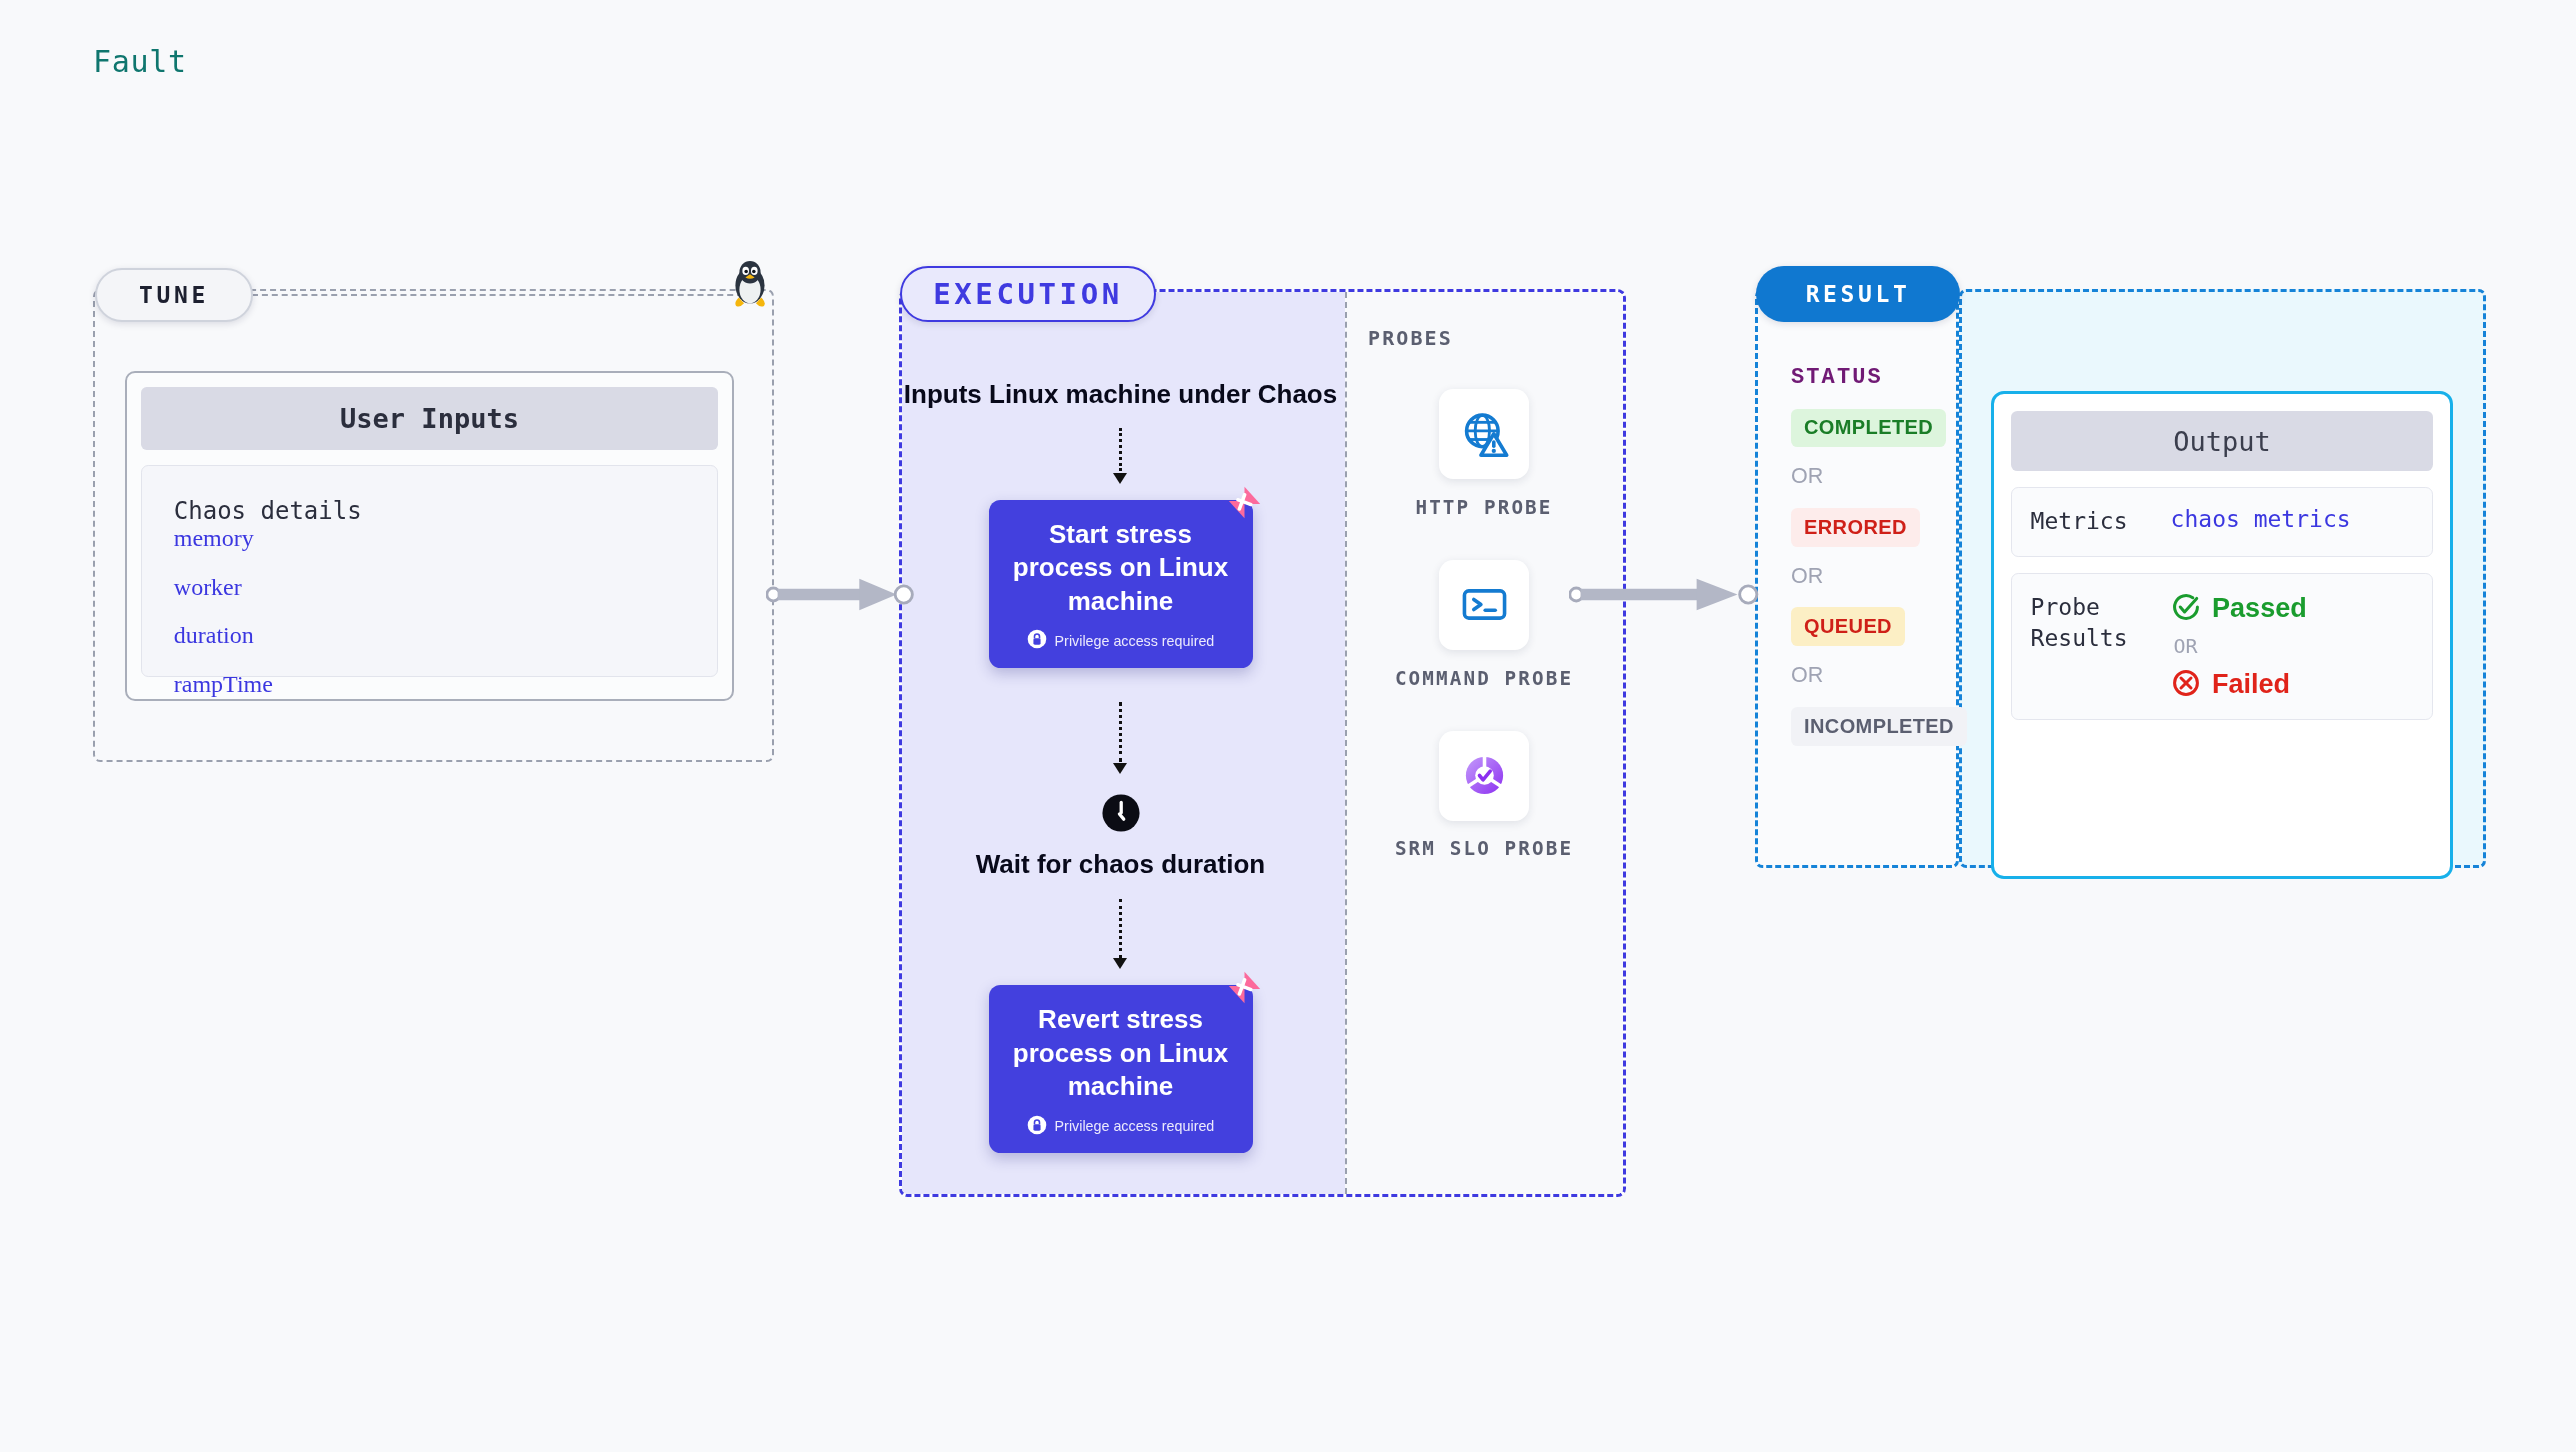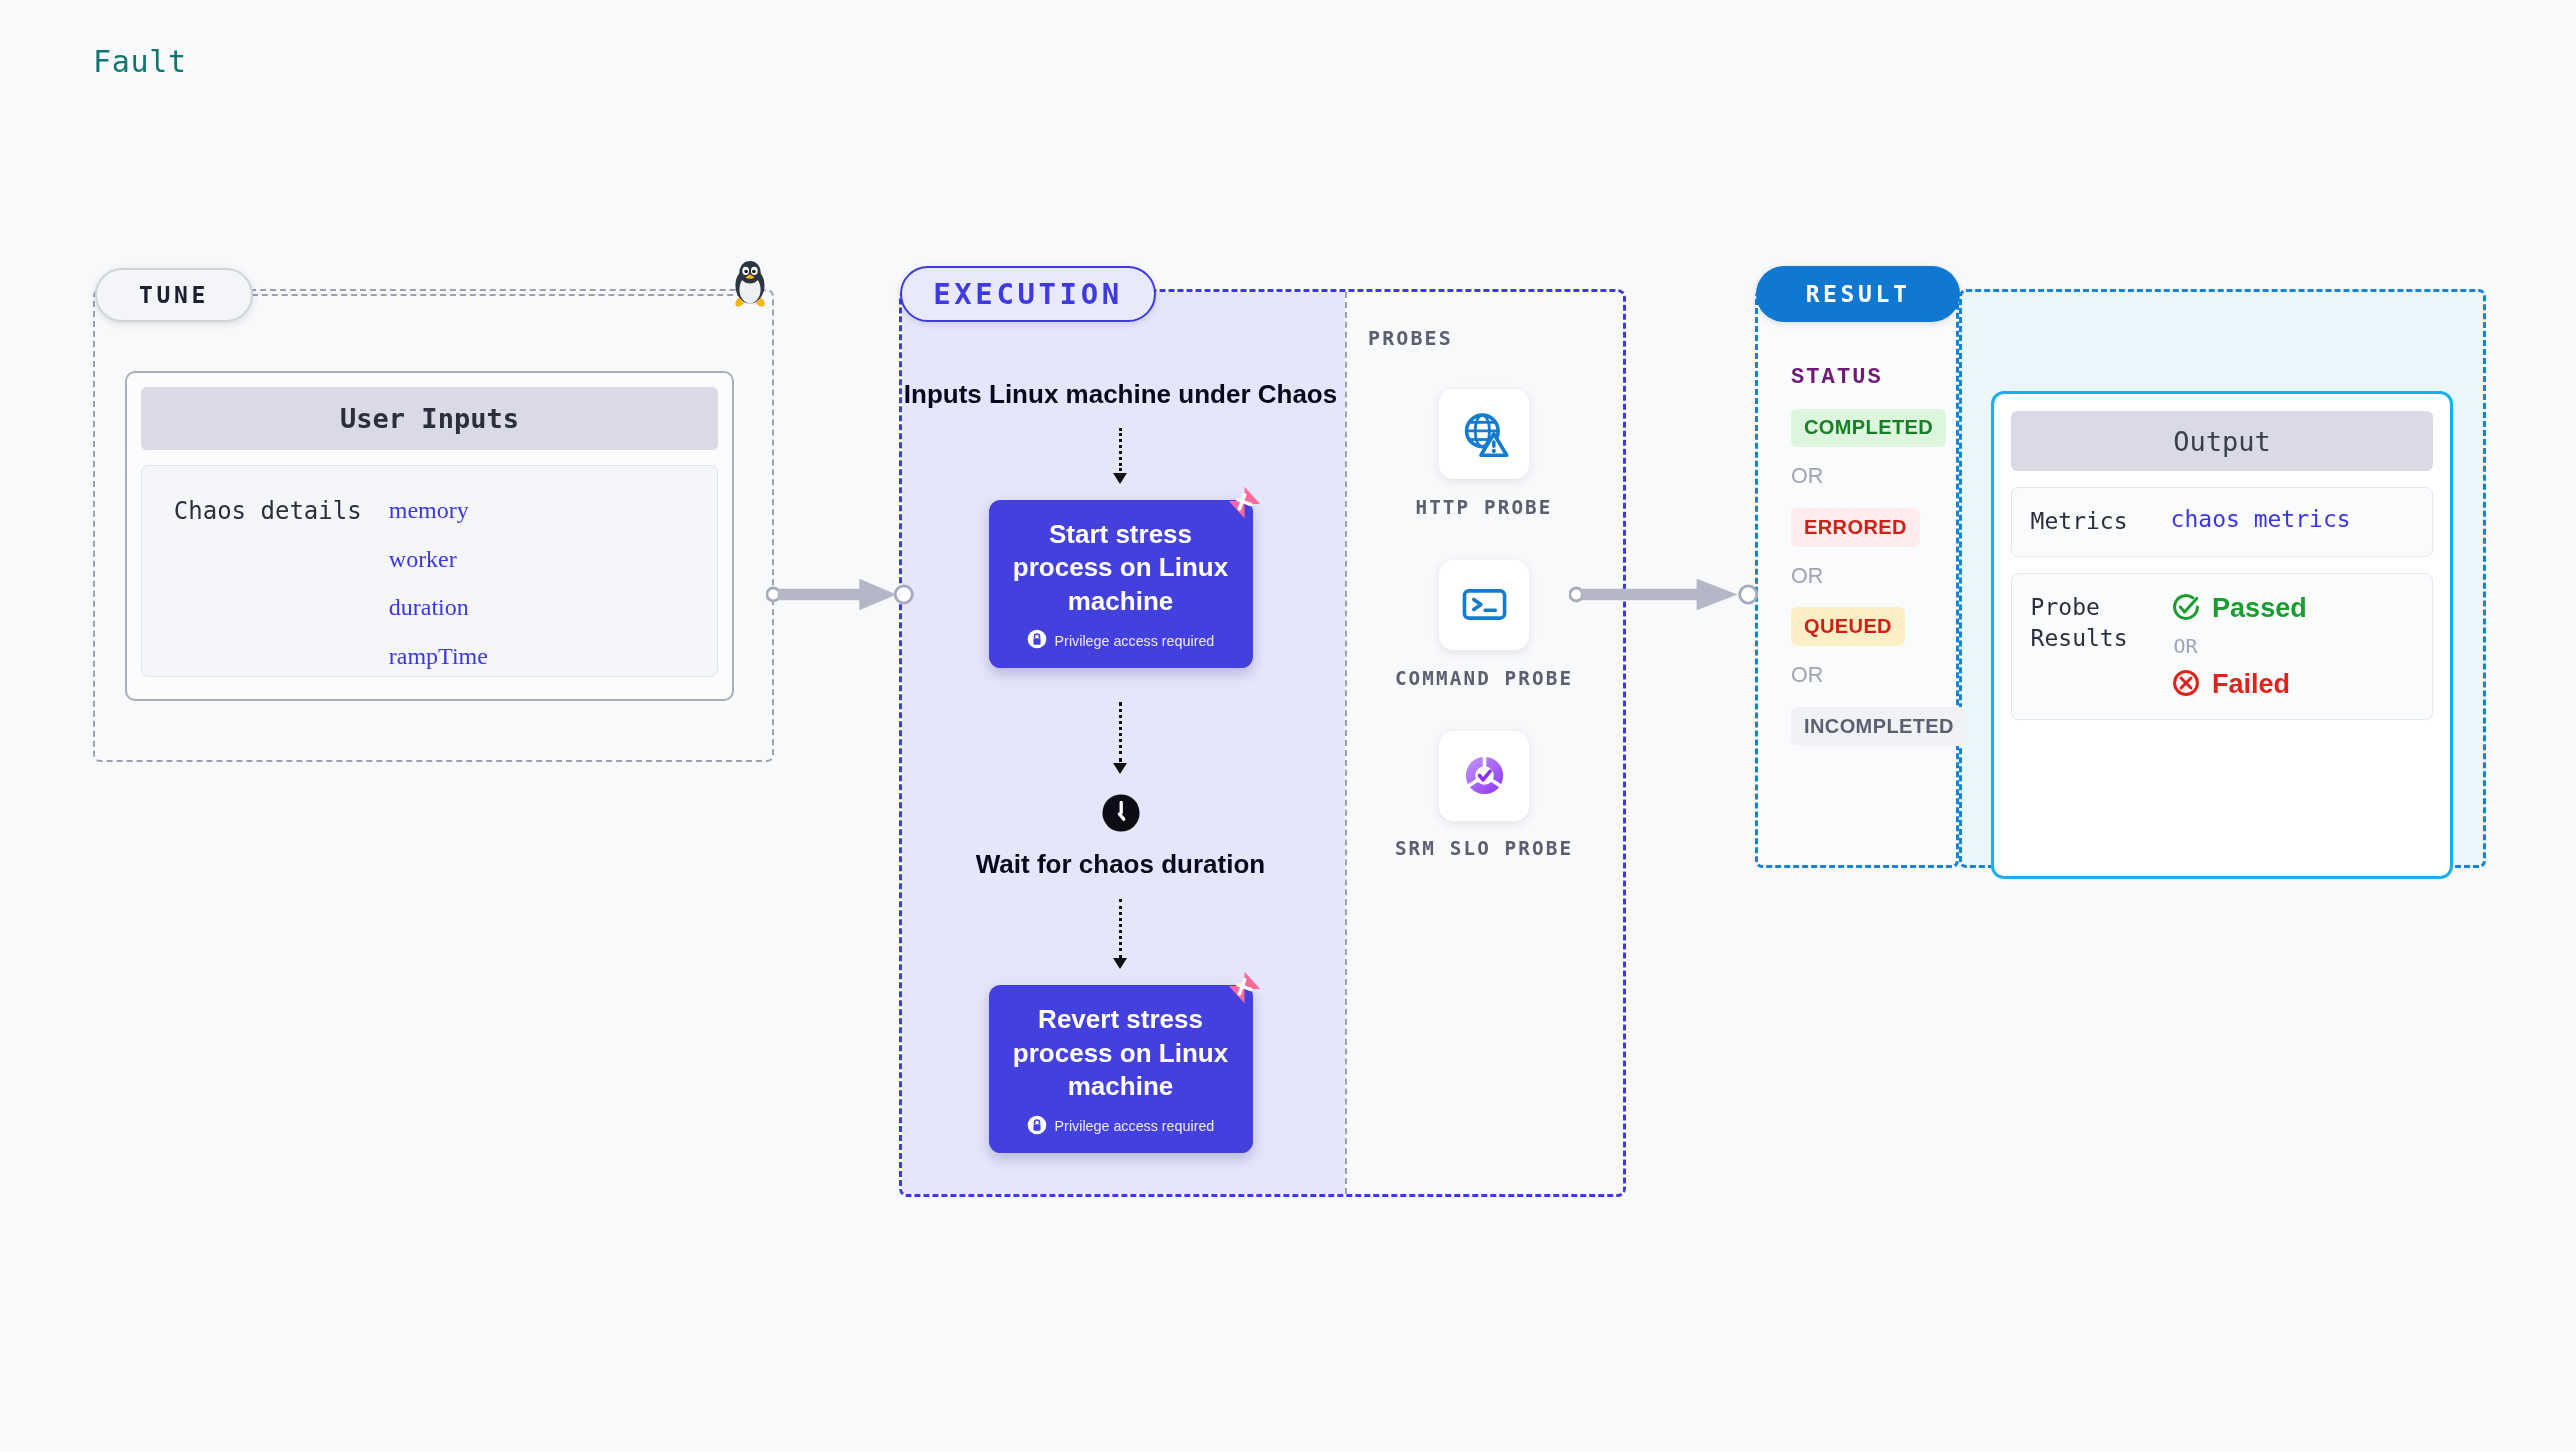--- a/index.html
+++ b/index.html
@@ -98,20 +98,21 @@
     color: #2b2e3d;
   }
   #user-inputs-body {
     margin-top: 14.3px;
     height: 212px;
     background: #f5f6fa;
     border: 1.4px solid #e2e4ec;
     border-radius: 7.2px;
     display: flex;
     padding: 31.5px 0 0 31.5px;
+    flex-direction: column;
   }
   #chaos-details-label {
     font-family: "DejaVu Sans Mono", monospace;
     font-size: 24px;
     color: #2b2e3d;
     width: 215px;
     flex-shrink: 0;
   }
   #chaos-params { display: flex; flex-direction: column; gap: 21.5px; }
   .chaos-param {

